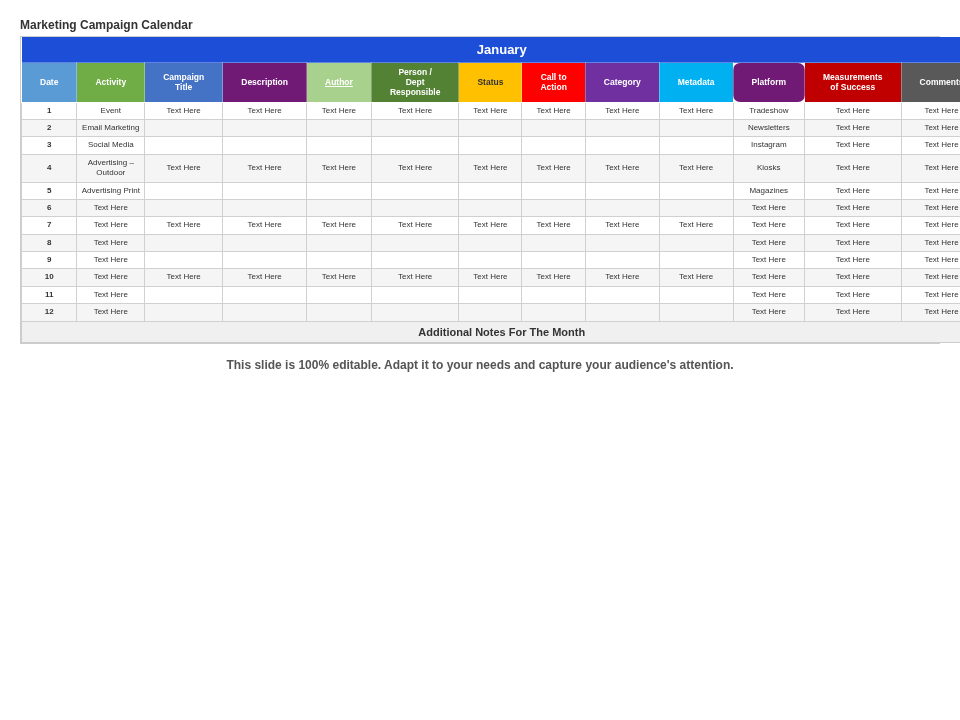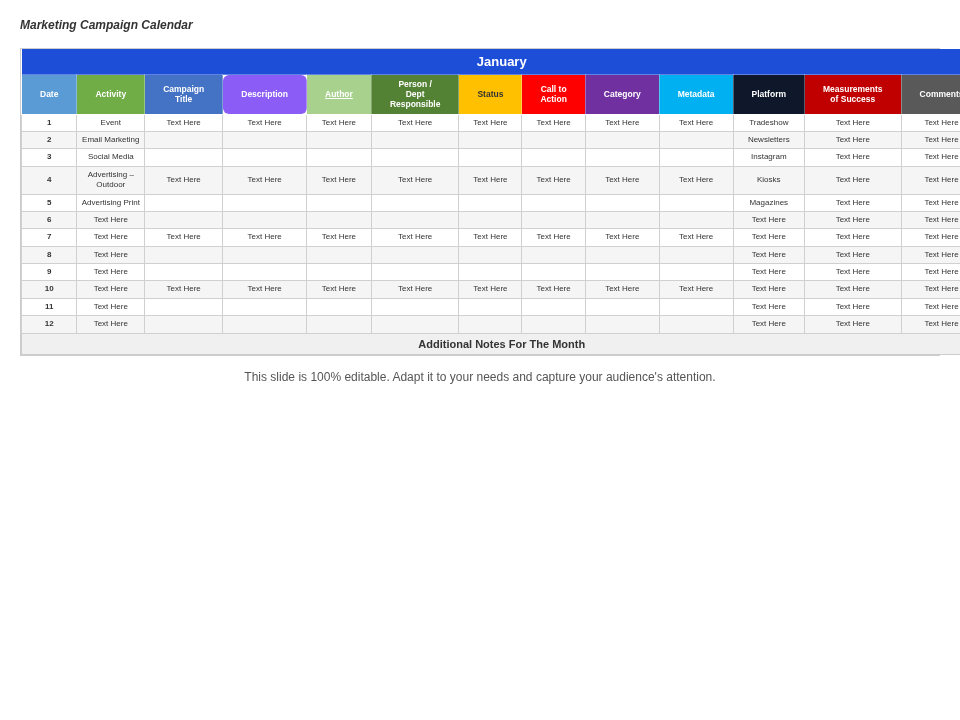--- a/index.html
+++ b/index.html
@@ -28,22 +28,21 @@
       text-align: center;
       margin-bottom: 14px;
       letter-spacing: 0.5px;
     }
 
     .section-label {
       width: 100%;
       font-size: 12px;
       font-weight: bold;
       color: #333;
-      margin-bottom: 16px;
-      font-style: italic;
+      margin-bottom: 4px;
     }
 
     .calendar-table-wrapper {
       width: 100%;
       border: 1px solid #ccc;
     }
 
     table {
       width: 100%;
       border-collapse: collapse;
@@ -65,28 +64,28 @@
       text-align: center;
       padding: 4px 18px;
       font-size: 8.5px;
       line-height: 1.2;
       border: 1px solid rgba(255,255,255,0.3);
     }
 
     .col-date      { background-color: #5b9bd5; }
     .col-activity  { background-color: #70ad47; }
     .col-campaign  { background-color: #4472c4; }
-    .col-desc      { background-color: #8b5cf6; border-radius: 6px; }
+    .col-desc      { background-color: #701a75; }
     .col-author    { background-color: #a9d18e; text-decoration: underline; }
     .col-person    { background-color: #548235; }
     .col-status    { background-color: #ffc000; color: #333 !important; }
     .col-cta       { background-color: #ff0000; }
     .col-category  { background-color: #7030a0; }
     .col-metadata  { background-color: #00b0f0; }
-    .col-platform  { background-color: #0f172a; }
+    .col-platform  { background-color: #701a75; border-radius: 7px; }
     .col-measure   { background-color: #c00000; }
     .col-comments  { background-color: #595959; }
 
     .data-row td {
       border: 1px solid #d0d0d0;
       padding: 3px 4px;
       text-align: center;
       color: #333;
       font-size: 8px;
       line-height: 1.3;
@@ -118,20 +117,21 @@
       color: #333;
       padding: 4px 4px;
       border: 1px solid #ccc;
     }
 
     .bottom-note {
       margin-top: 14px;
       font-size: 12px;
       color: #555;
       text-align: center;
+      font-weight: bold;
     }
   </style>
 </head>
 <body>
 
 <div class="page">
   <div class="section-label">Marketing Campaign Calendar</div>
 
   <div class="calendar-table-wrapper">
     <table>

